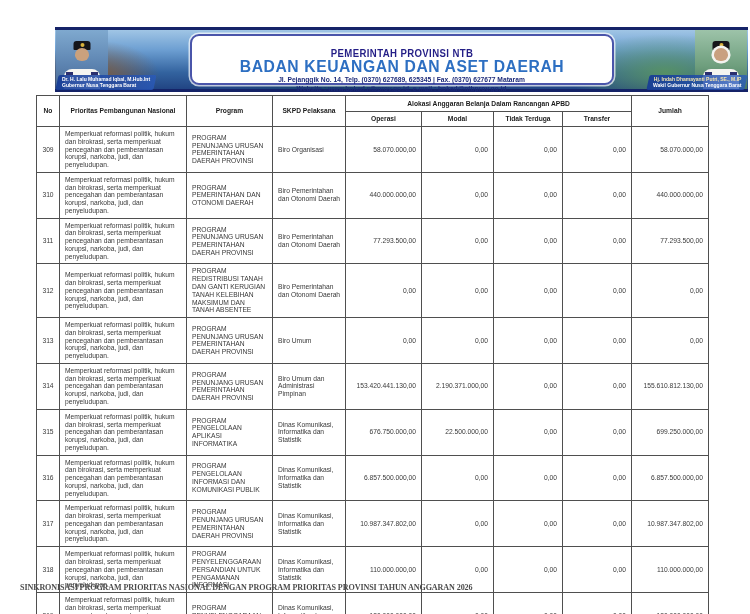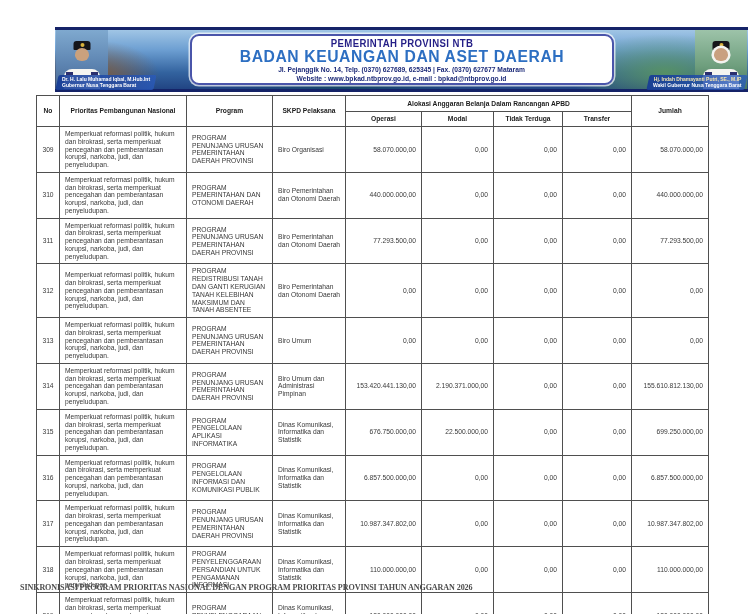--- a/index.html
+++ b/index.html
@@ -40,21 +40,21 @@
   }
   .cap .inner { transform:skewX(12deg); }
   .cap.left-cap { left:2px; text-align:left; }
   .cap.right-cap { right:2px; text-align:right; }
   .cap.right-cap .name { color:#f2e3ae; }
 
   .center-box {
     position:absolute; left:50%; top:7px; transform:translateX(-50%);
     width:424px; height:51px; background:#ffffff;
     border:2px solid #4a55aa; border-radius:9px; z-index:2;
-    text-align:center; padding-top:2px;
+    text-align:center; padding-top:12px;
     box-shadow:0 0 0 1.5px rgba(255,255,255,.7);
   }
   .cb-l1 { font-size:10px; font-weight:bold; color:#241e86; letter-spacing:.4px; transform:scaleX(.96); }
   .cb-l2 { font-size:16px; font-weight:bold; color:#2d6fc2; letter-spacing:.6px; margin-top:-1px; transform:scaleX(.98); white-space:nowrap; }
   .cb-l3, .cb-l4 { font-size:6.7px; font-weight:bold; color:#1c2a78; line-height:1.3; }
 
   
   table.budget {
     position:absolute; left:36px; top:95px; width:672px;
     border-collapse:collapse; table-layout:fixed;

